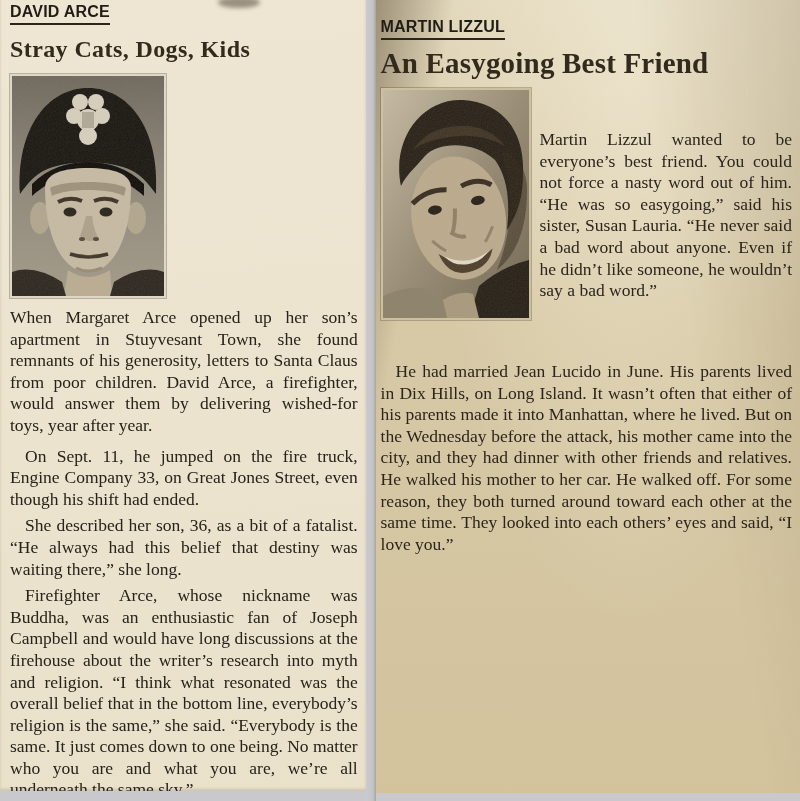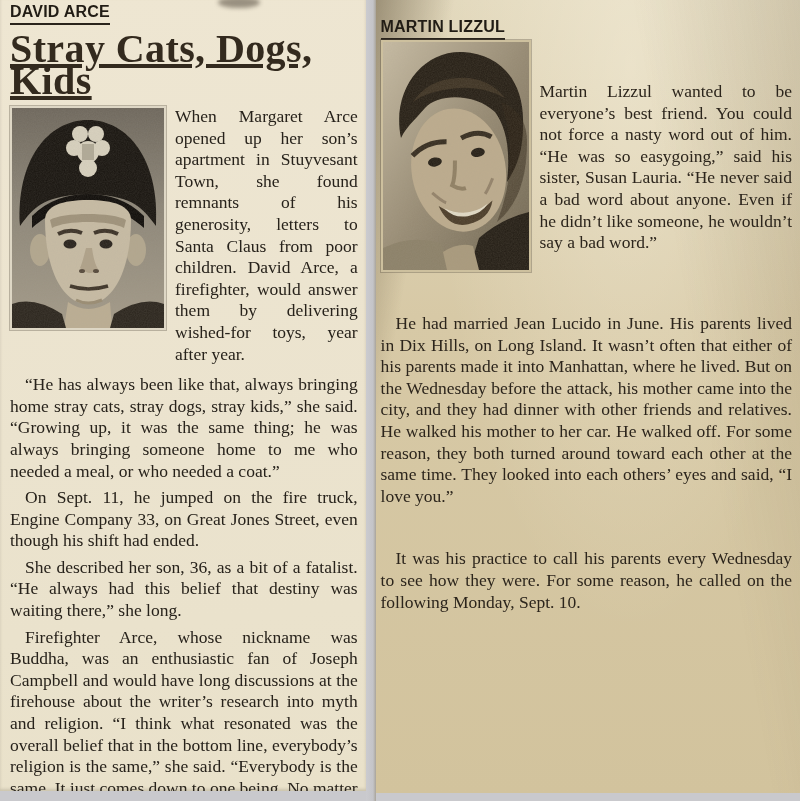--- a/index.html
+++ b/index.html
@@ -58,42 +58,42 @@
     border-bottom:2px solid #2a241c;
     padding-bottom:2px;
   }
   .headline{
     font-family:"Liberation Serif", serif;
     font-weight:700;
     margin:8px 0 9px 0;
     color:#332a1e;
     letter-spacing:.4px;
   }
-  .clip-left .headline{font-size:40px;line-height:32px;text-decoration:underline;}
+  .clip-left .headline{font-size:24px;line-height:32px;}
   .clip-right .headline{font-size:29px;line-height:31px;letter-spacing:.2px;}
   .lead-row{display:flex;gap:9px;align-items:flex-start;}
   .photo-frame{
     flex:0 0 auto;
     padding:2px;
     box-shadow:0 0 0 1px rgba(90,80,65,.35);
   }
   .clip-left .photo-frame{background:#ded7c5;}
   .clip-right .photo-frame{background:#cdc09e;}
   .photo-frame svg{display:block;}
   p.lead,p.bodytext{
     margin:0 0 5px 0;
     font-size:17.5px;line-height:21.6px;
     text-align:justify;
     color:#27221b;
     hyphens:auto;-webkit-hyphens:auto;
   }
   .clip-right p.lead,.clip-right p.bodytext{color:#2c251c;margin-top:41px;}
   p.lead{flex:1 1 auto;}
   p.bodytext{text-indent:15px;margin-top:1px;}
-  .clip-left .lead-row{margin-bottom:4px;}
+  .clip-left .lead-row{margin-bottom:4px;flex-direction:column;}
   .clip-right .lead-row{margin-bottom:3px;}
 </style>
 </head>
 <body>
 
 <div class="scan">
 
   <section class="clip-left">
     <div class="smudge"></div>
     <div>
@@ -150,32 +150,32 @@
 
           <path d="M56,194 q20,14 42,0 L100,220 L52,220 Z" fill="#bcae93"></path>
           <path d="M0,220 L0,196 Q22,188 50,206 L54,220 Z" fill="#2a241c"></path>
           <path d="M152,220 L152,196 Q130,188 102,206 L98,220 Z" fill="#2a241c"></path>
           <rect x="0" y="0" width="152" height="220" filter="url(#grainL)" opacity=".5"></rect>
         </svg>
       </div>
       <p class="lead">When Margaret Arce opened up her son’s apartment in Stuyvesant Town, she found remnants of his generosity, letters to Santa Claus from poor children. David Arce, a firefighter, would answer them by delivering wished-for toys, year after year.</p>
     </div>
 
-    <p class="bodytext">“He has always been like that, always bringing home stray cats, stray dogs, stray kids,” she said. “Growing up, it was the same thing; he was always bringing someone home to me who needed a meal, or who needed a coat.”</p>
     <p class="bodytext">On Sept. 11, he jumped on the fire truck, Engine Company 33, on Great Jones Street, even though his shift had ended.</p>
     <p class="bodytext">She described her son, 36, as a bit of a fatalist. “He always had this belief that destiny was waiting there,” she long.</p>
     <p class="bodytext">Firefighter Arce, whose nickname was Buddha, was an enthusiastic fan of Joseph Campbell and would have long discussions at the firehouse about the writer’s research into myth and religion. “I think what resonated was the overall belief that in the bottom line, everybody’s religion is the same,” she said. “Everybody is the same. It just comes down to one being. No matter who you are and what you are, we’re all underneath the same sky.”</p>
   </section>
 
   <div class="gap"></div>
 
   <section class="clip-right">
     <div>
       <span class="kicker">MARTIN LIZZUL</span>
     </div>
+    <h1 class="headline">An Easygoing Best Friend</h1>
 
     <div class="lead-row">
       <div class="photo-frame">
         <svg width="146" height="228" viewBox="0 0 146 228" xmlns="http://www.w3.org/2000/svg">
           <defs>
             <filter id="grainR">
                 <feTurbulence type="fractalNoise" baseFrequency="0.85" numOctaves="2" result="n"></feTurbulence>
                 <feColorMatrix in="n" type="matrix" values="0 0 0 0 0.42 0 0 0 0 0.37 0 0 0 0 0.28 0 0 0 0.35 0"></feColorMatrix>
               </filter>
             <linearGradient id="bgR" x1="0" y1="0" x2="1" y2="1">
@@ -208,16 +208,15 @@
           <path d="M0,228 L0,206 Q30,192 58,202 L70,228 Z" fill="#8c8169"></path>
           <path d="M146,228 L146,170 Q120,176 96,196 L86,228 Z" fill="#221c14"></path>
           <path d="M60,210 q16,-10 30,-6 L96,228 L64,228 Z" fill="#a99a7d"></path>
           <rect x="0" y="0" width="146" height="228" filter="url(#grainR)" opacity=".55"></rect>
         </svg>
       </div>
       <p class="lead">Martin Lizzul wanted to be everyone’s best friend. You could not force a nasty word out of him. “He was so easygoing,” said his sister, Susan Lauria. “He never said a bad word about anyone. Even if he didn’t like someone, he wouldn’t say a bad word.”</p>
     </div>
 
     <p class="bodytext">He had married Jean Lucido in June. His parents lived in Dix Hills, on Long Island. It wasn’t often that either of his parents made it into Manhattan, where he lived. But on the Wednesday before the attack, his mother came into the city, and they had dinner with other friends and relatives. He walked his mother to her car. He walked off. For some reason, they both turned around toward each other at the same time. They looked into each others’ eyes and said, “I love you.”</p>
-    <p class="bodytext">It was his practice to call his parents every Wednesday to see how they were. For some reason, he called on the following Monday, Sept. 10.</p>
   </section>
 
 </div>
 
 </body></html>

